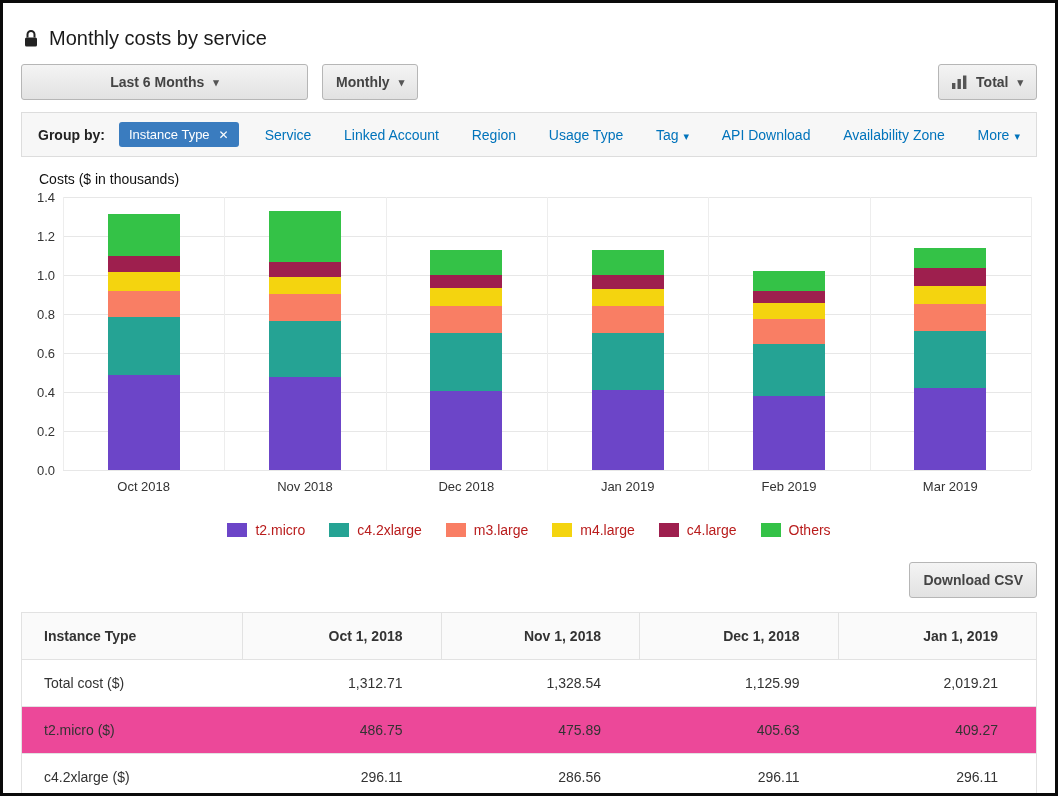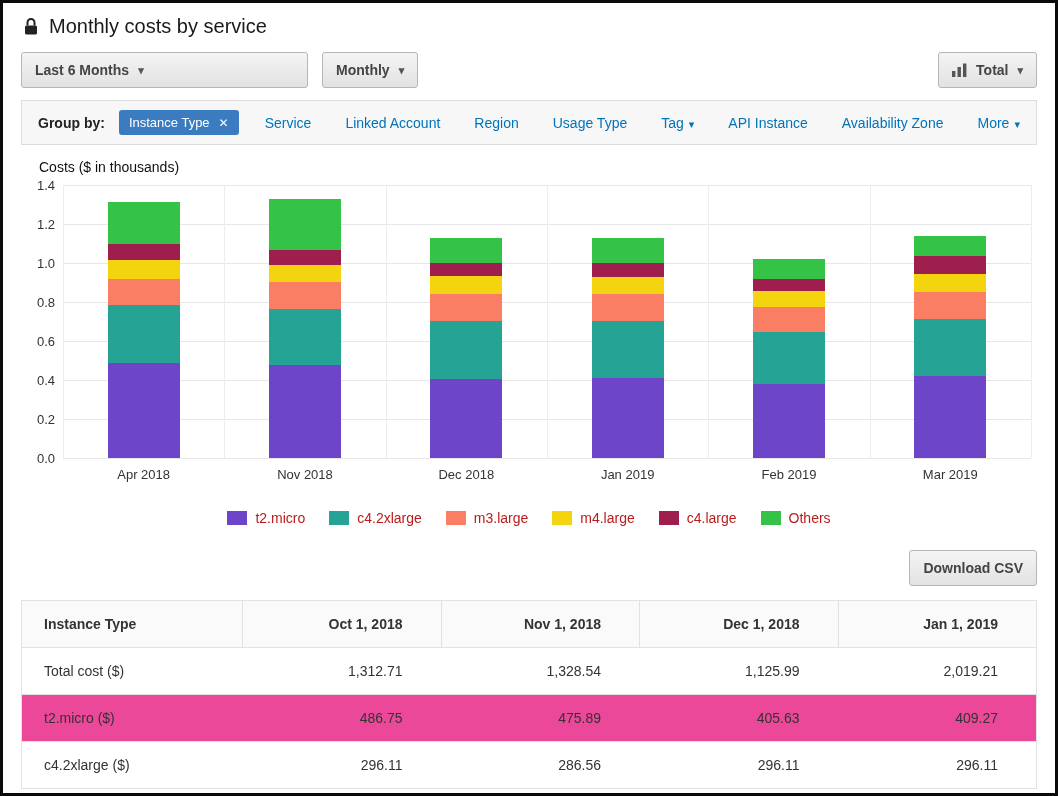--- a/index.html
+++ b/index.html
@@ -3,32 +3,32 @@
 <meta charset="utf-8">
 <style>
   * { box-sizing: border-box; margin: 0; padding: 0; }
   html,body { background:#fff; }
   body { font-family:"Liberation Sans", sans-serif; color:#222; }
   .page {
     width:1058px; height:796px; border:3px solid #0a0a0a; background:#fff;
     overflow:hidden; position:relative;
   }
   
-  .header { display:flex; align-items:center; gap:10px; padding:12px 20px 6px; }
+  .header { display:flex; align-items:center; gap:10px; padding:12px 20px 6px;margin-top:12px; }
   .page-title { font-size:20px; font-weight:500; color:#1a1a1a; }
   
   .toolbar { display:flex; align-items:center; gap:14px; padding:8px 18px 10px; }
   .btn {
     display:inline-flex; align-items:center; gap:9px;
     background:linear-gradient(#f4f4f4,#e2e2e2);
     border:1px solid #b6b6b6; border-radius:3px;
     padding:9px 13px; font-size:14px; font-weight:700; color:#444;
     cursor:pointer; font-family:"Liberation Sans", sans-serif;
   }
-  .btn-range { width:287px; justify-content:flex-start; }
+  .btn-range { width:287px; justify-content:center; }
   .toolbar-right { margin-left:auto; }
   .caret { font-size:11px; color:#555; line-height:1; }
   .caret.blue { color:inherit; margin-left:5px; }
   
   .groupbar {
     margin:2px 18px 0; border:1px solid #ddd; background:#f7f7f7;
     display:flex; align-items:center; gap:14px; padding:9px 16px; font-size:14px;
   }
   .groupbar-label { font-weight:700; color:#222; white-space:nowrap; }
   .chip {
@@ -113,21 +113,21 @@
     <span class="chip">
       <span>Instance Type</span>
       <span class="chip-x">✕</span>
     </span>
     <span class="gb-links">
         <span class="gb-link">Service</span>
         <span class="gb-link">Linked Account</span>
         <span class="gb-link">Region</span>
         <span class="gb-link">Usage Type</span>
         <span class="gb-link">Tag<span class="caret blue">▾</span></span>
-        <span class="gb-link">API Instance</span>
+        <span class="gb-link">API Download</span>
         <span class="gb-link">Availability Zone</span>
         <span class="gb-link">More<span class="caret blue">▾</span></span>
       </span>
   </div>
 
   <div class="chart-section">
     <div class="chart-title">Costs ($ in thousands)</div>
     <div class="chart-wrap">
       <div class="y-axis">
           <div class="ytick" style="top: 0%;">1.4</div>
@@ -213,21 +213,21 @@
                 <div class="seg" style="height: 9.64286%; background: rgb(249, 126, 100);"></div>
                 <div class="seg" style="height: 6.78571%; background: rgb(244, 212, 15);"></div>
                 <div class="seg" style="height: 6.42857%; background: rgb(158, 31, 78);"></div>
                 <div class="seg" style="height: 7.5%; background: rgb(52, 194, 71);"></div>
               </div>
             </div>
           </div>
         </div>
     </div>
     <div class="x-labels">
-        <div class="xlab">Apr 2018</div>
+        <div class="xlab">Oct 2018</div>
         <div class="xlab">Nov 2018</div>
         <div class="xlab">Dec 2018</div>
         <div class="xlab">Jan 2019</div>
         <div class="xlab">Feb 2019</div>
         <div class="xlab">Mar 2019</div>
       </div>
     <div class="legend">
         <div class="legend-item">
           <div class="swatch" style="background: rgb(108, 69, 200);"></div>
           <div style="display: inline;">t2.micro</div>

